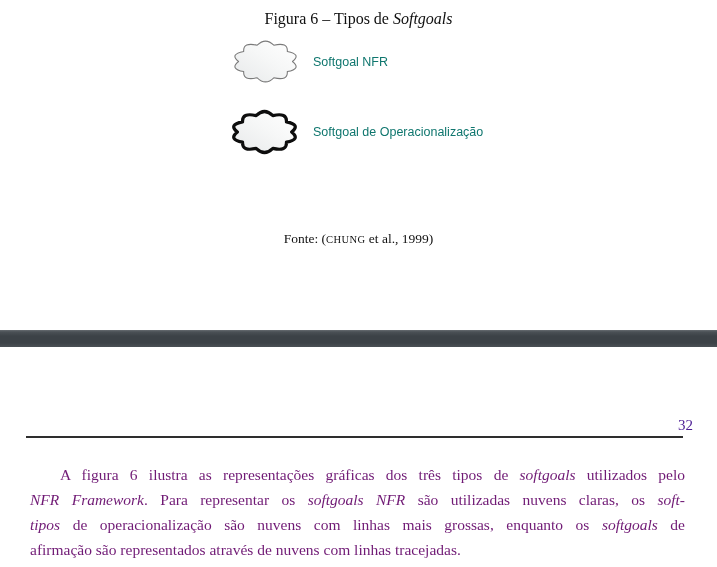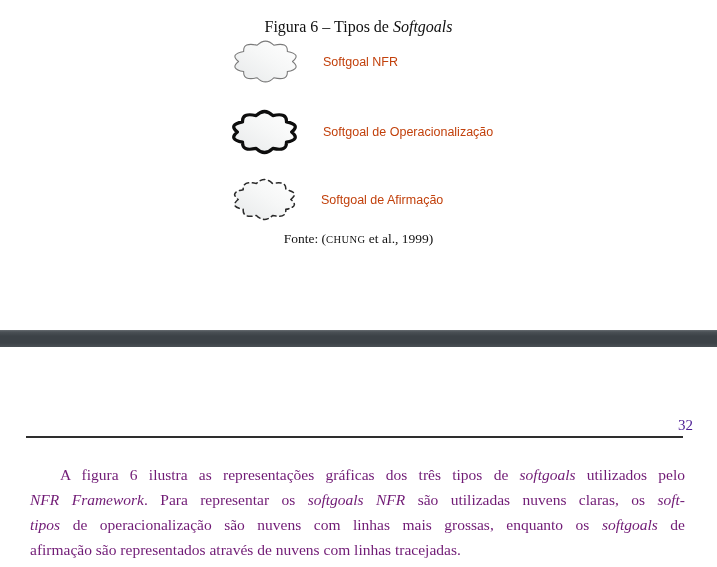--- a/index.html
+++ b/index.html
@@ -7,37 +7,37 @@
     position:relative;
     width:717px;height:567px;
     background:#ffffff;
     overflow:hidden;
     font-family:"Liberation Serif", serif;
     color:#141414;
   }
   
   .fig-title{
     position:absolute;top:10px;left:0;width:717px;
-    text-align:center;font-size:16px;color:#101010;margin-top:8px;
+    text-align:center;font-size:16px;color:#101010;
   }
   .fig-title .it{font-style:italic;}
   .legend-row{
     position:absolute;display:flex;align-items:center;
   }
   .legend-row.r1{top:37px;left:231px;height:49px;}
   .legend-row.r2{top:103px;left:229px;height:58px;text-align:center;}
   .legend-row.r3{top:174px;left:231px;height:51px;}
   .cloud{display:block;}
   .r1 .cloud{width:69px;height:49px;}
   .r2 .cloud{width:71px;height:58px;}
   .r3 .cloud{width:67px;height:51px;}
   .legend-label{
-    margin-left:23px;
+    margin-left:13px;
     font-family:"Liberation Sans", sans-serif;
-    font-size:12.5px;color:#c2410c;white-space:nowrap;
+    font-size:12.5px;color:#0f766e;white-space:nowrap;
   }
   .fig-source{
     position:absolute;top:231px;left:0;width:717px;
     text-align:center;font-size:13.5px;color:#101010;
   }
   .fig-source .sc{font-size:0.78em;letter-spacing:0.4px;margin-top:12px;}
   
   .page-gap{
     position:absolute;top:330px;left:0;width:717px;height:17px;
     background:linear-gradient(180deg,#666b70 0px,#4a5055 2px,#3c4247 6px,#3c4247 13px,#4a5055 17px);
@@ -87,26 +87,20 @@
     <span class="legend-label">Softgoal NFR</span>
   </div>
 
   <div class="legend-row r2">
     <svg class="cloud" viewBox="-7 -7 144 104">
       <use href="#cloudPath" fill="url(#cloudGrad)" stroke="#0d0d0d" stroke-width="6.5" stroke-linejoin="round"></use>
     </svg>
     <span class="legend-label">Softgoal de Operacionalização</span>
   </div>
 
-  <div class="legend-row r3">
-    <svg class="cloud" viewBox="-5 -5 140 100">
-      <use href="#cloudPath" fill="url(#cloudGrad)" stroke="#2a2a2a" stroke-width="3.2" stroke-linecap="round" stroke-dasharray="10 8" stroke-linejoin="round"></use>
-    </svg>
-    <span class="legend-label">Softgoal de Afirmação</span>
-  </div>
 
   <div class="fig-source">
     <span>Fonte: (</span><span class="sc">CHUNG</span><span> et al., 1999)</span>
   </div>
 
   <div class="page-gap"></div>
 
   <div class="pageno">32</div>
   <div class="header-rule"></div>
 

